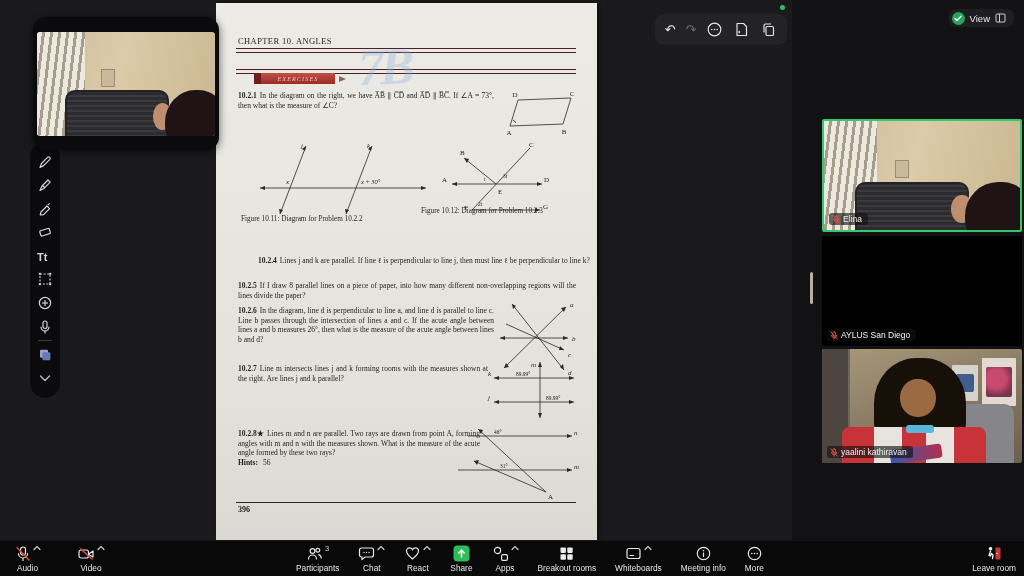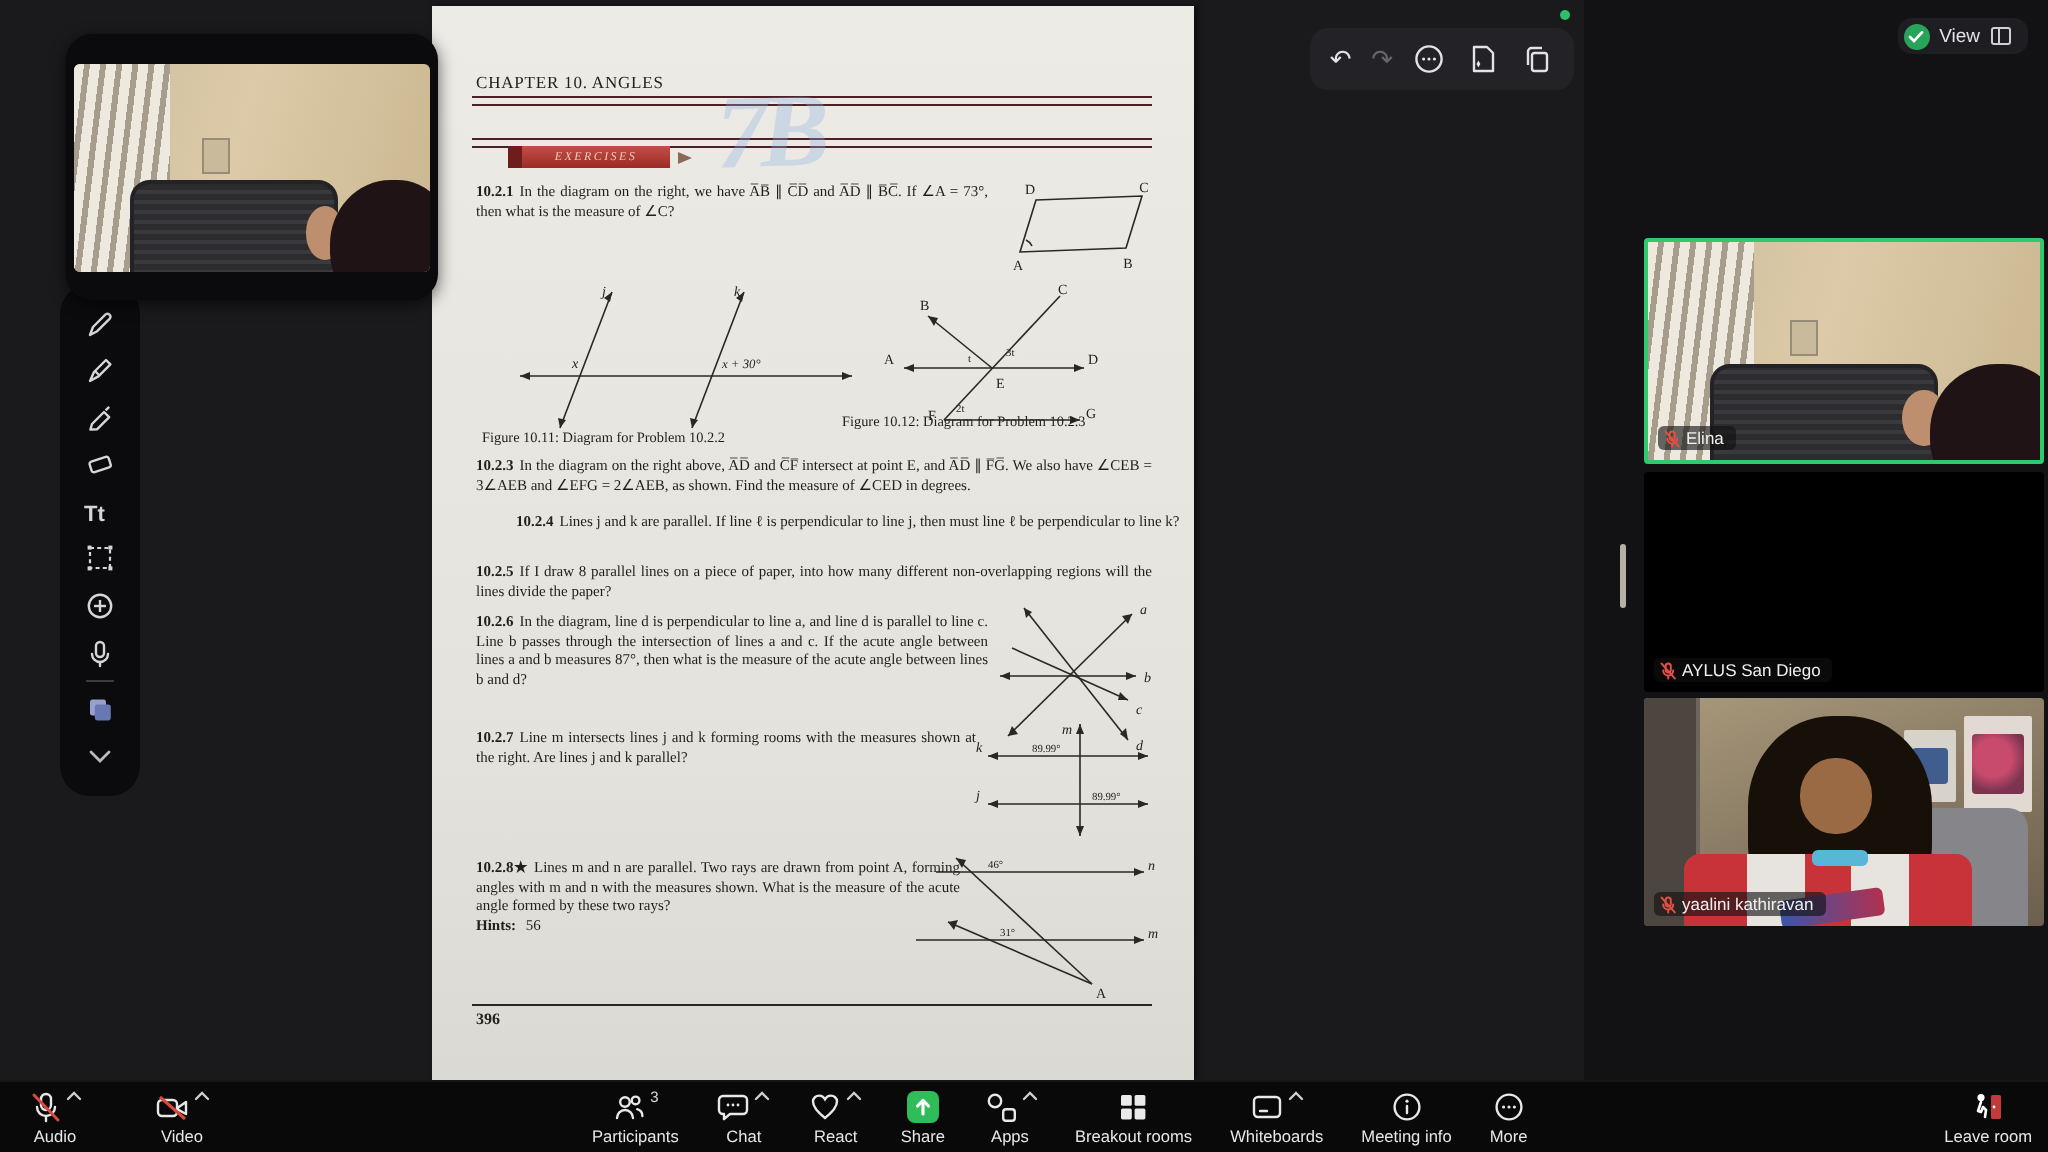--- a/index.html
+++ b/index.html
@@ -26,21 +26,21 @@
   .prob b{margin-right:3px;}
   .figcap{font-size:7.2px;}
   .diag text{font-family:"Liberation Serif",serif;font-size:7px;font-style:italic;fill:#26221f;}
   .diag text.roman{font-style:normal;}
   .diag text.small{font-size:5.4px;font-style:normal;}
   .diag line,.diag path,.diag rect{stroke:#2b2724;stroke-width:.8;fill:none;}
   .pg-rule{left:20px;top:499px;width:340px;height:1px;background:#2b2724;}
   .pg-num{left:22px;top:502px;font-size:8px;font-weight:bold;}
 
   
-  #anno-bar{left:30px;top:142px;width:40px;height:256px;background:#0b0b0e;border-radius:15px;
+  #anno-bar{left:30px;top:142px;width:30px;height:256px;background:#0b0b0e;border-radius:15px;
             display:flex;flex-direction:column;align-items:center;justify-content:space-evenly;padding:6px 0;box-sizing:border-box;}
   .anno-btn{width:20px;height:20px;display:flex;align-items:center;justify-content:center;}
   .anno-div{width:14px;height:1px;background:#3a3a41;}
 
   
   #self-view{left:33px;top:17px;width:186px;height:133px;background:#0b0b0d;border-radius:13px;
              box-shadow:0 2px 8px rgba(0,0,0,.6);}
   .vid-scene{position:absolute;overflow:hidden;background:linear-gradient(105deg,#cdbd9d,#dccaa8 45%,#cab791);}
   #self-view .vid-scene{left:4px;top:15px;width:178px;height:104px;border-radius:3px;}
   .blinds{position:absolute;left:0;top:0;width:27%;height:100%;
@@ -170,32 +170,29 @@
       <text class="roman" x="24" y="70">F</text>
       <text class="roman" x="103" y="69">G</text>
       <text class="small" x="44" y="41">t</text>
       <text class="small" x="63" y="38">3t</text>
       <text class="small" x="38" y="66">2t</text>
     </svg>
 
     <div class="abs figcap" style="left:25px;top:212px;">Figure 10.11: Diagram for Problem 10.2.2</div>
     <div class="abs figcap" style="left:205px;top:204px;">Figure 10.12: Diagram for Problem 10.2.3</div>
 
-    <div class="abs prob" style="top:225px;left:22px;width:338px;">
-      <b>10.2.3</b><span>In the diagram on the right above, A̅D̅ and C̅F̅ intersect at point E, and A̅D̅ ∥ F̅G̅. We also have ∠CEB = 3∠AEB and ∠EFG = 2∠AEB, as shown. Find the measure of ∠CED in degrees.</span>
-    </div>
     <div class="abs prob" style="top:253px;left:22px;width:338px;margin-left:20px;">
       <b>10.2.4</b><span>Lines j and k are parallel. If line ℓ is perpendicular to line j, then must line ℓ be perpendicular to line k?</span>
     </div>
     <div class="abs prob" style="top:278px;left:22px;width:338px;">
       <b>10.2.5</b><span>If I draw 8 parallel lines on a piece of paper, into how many different non-overlapping regions will the lines divide the paper?</span>
     </div>
 
     <div class="abs prob" style="top:303px;left:22px;width:256px;">
-      <b>10.2.6</b><span>In the diagram, line d is perpendicular to line a, and line d is parallel to line c. Line b passes through the intersection of lines a and c. If the acute angle between lines a and b measures 87°, then what is the measure of the acute angle between lines b and d?</span>
+      <b>10.2.6</b><span>In the diagram, line d is perpendicular to line a, and line d is parallel to line c. Line b passes through the intersection of lines a and c. If the acute angle between lines a and b measures 26°, then what is the measure of the acute angle between lines b and d?</span>
     </div>
     <svg class="abs diag" style="left:282px;top:295px;" width="84" height="78">
       <line x1="6" y1="70" x2="68" y2="9"></line>
         <polygon points="68,9 63,10 66,14" fill="#2b2724" stroke="none"></polygon>
         <polygon points="6,70 11,69 8,65" fill="#2b2724" stroke="none"></polygon>
       <line x1="2" y1="40" x2="70" y2="40"></line>
         <polygon points="2,40 7,38 7,42" fill="#2b2724" stroke="none"></polygon>
         <polygon points="70,40 65,38 65,42" fill="#2b2724" stroke="none"></polygon>
       <line x1="8" y1="26" x2="66" y2="52"></line>
         <polygon points="66,52 61,52 62,48" fill="#2b2724" stroke="none"></polygon>

